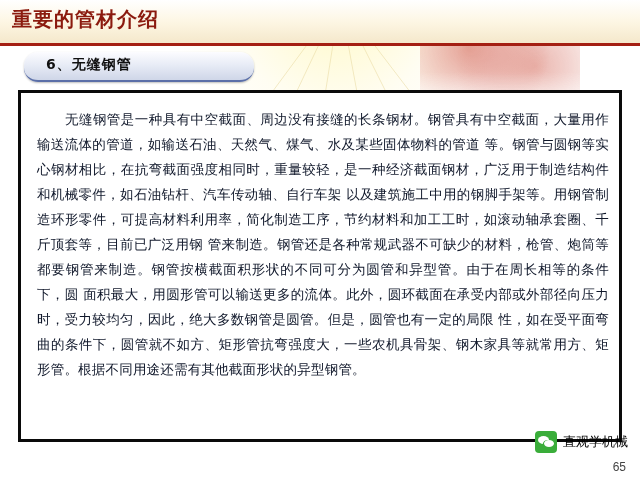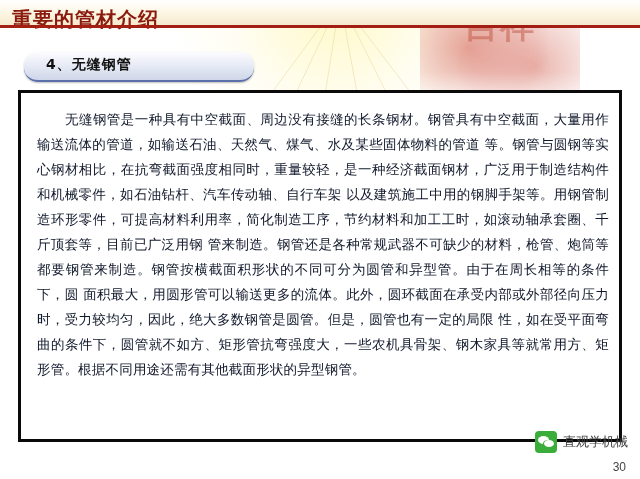--- a/index.html
+++ b/index.html
@@ -68,21 +68,21 @@
     pointer-events: none;
     opacity: .55;
   }
 
   
   .title-bar {
     position: absolute;
     left: 0;
     top: 0;
     width: 640px;
-    height: 28px;
+    height: 46px;
     background: linear-gradient(180deg, #ffffff 0%, #fdf6e3 48%, #f3e6c8 100%);
   }
   .title-bar:after {
     content: "";
     position: absolute;
     left: 0;
     bottom: 0;
     width: 640px;
     height: 3px;
     background: #a41f13;
@@ -179,21 +179,21 @@
     left: 9px;
     top: 9px;
     width: 10px;
     height: 7px;
     background: #ffffff;
     border-radius: 50%;
     box-shadow: -1px 0 0 0 #3aad3a;
   }
   .footer-name {
     font-size: 13px;
-    color: #404040;
+    color: #000000;
     font-family: "DejaVu Sans", "Liberation Sans", sans-serif;
   }
   .page-number {
     position: absolute;
     right: 14px;
     bottom: 5px;
     font-size: 12px;
     color: #444444;
     font-family: "Liberation Sans", sans-serif;
   }
@@ -218,27 +218,27 @@
 
   <div class="seal">
     <div class="glyphs">吉祥</div>
   </div>
 
   <div class="title-bar">
     <div class="title-text">重要的管材介绍</div>
   </div>
 
   <div class="subheading">
-    <div class="subheading-text">4、无缝钢管</div>
+    <div class="subheading-text">6、无缝钢管</div>
   </div>
 
   <div class="body-box">
     <div class="body-text">无缝钢管是一种具有中空截面、周边没有接缝的长条钢材。钢管具有中空截面，大量用作输送流体的管道，如输送石油、天然气、煤气、水及某些固体物料的管道 等。钢管与圆钢等实心钢材相比，在抗弯截面强度相同时，重量较轻，是一种经济截面钢材，广泛用于制造结构件和机械零件，如石油钻杆、汽车传动轴、自行车架 以及建筑施工中用的钢脚手架等。用钢管制造环形零件，可提高材料利用率，简化制造工序，节约材料和加工工时，如滚动轴承套圈、千斤顶套等，目前已广泛用钢 管来制造。钢管还是各种常规武器不可缺少的材料，枪管、炮筒等都要钢管来制造。钢管按横截面积形状的不同可分为圆管和异型管。由于在周长相等的条件下，圆 面积最大，用圆形管可以输送更多的流体。此外，圆环截面在承受内部或外部径向压力时，受力较均匀，因此，绝大多数钢管是圆管。但是，圆管也有一定的局限 性，如在受平面弯曲的条件下，圆管就不如方、矩形管抗弯强度大，一些农机具骨架、钢木家具等就常用方、矩形管。根据不同用途还需有其他截面形状的异型钢管。</div>
   </div>
 
   <div class="footer-logo">
     <span class="wechat-icon"></span>
     <span class="footer-name">直观学机械</span>
   </div>
 
-  <div class="page-number">30</div>
+  <div class="page-number">65</div>
 
 </div>
 
 </body></html>

